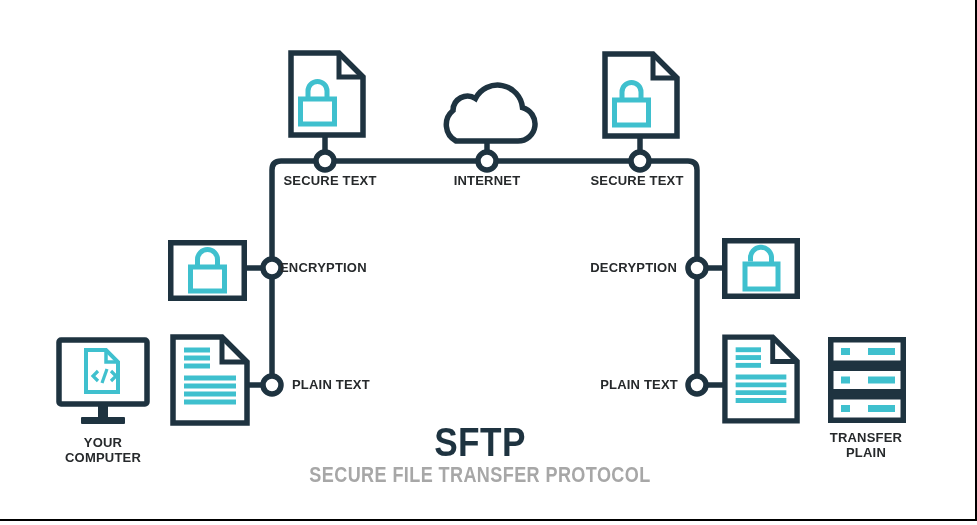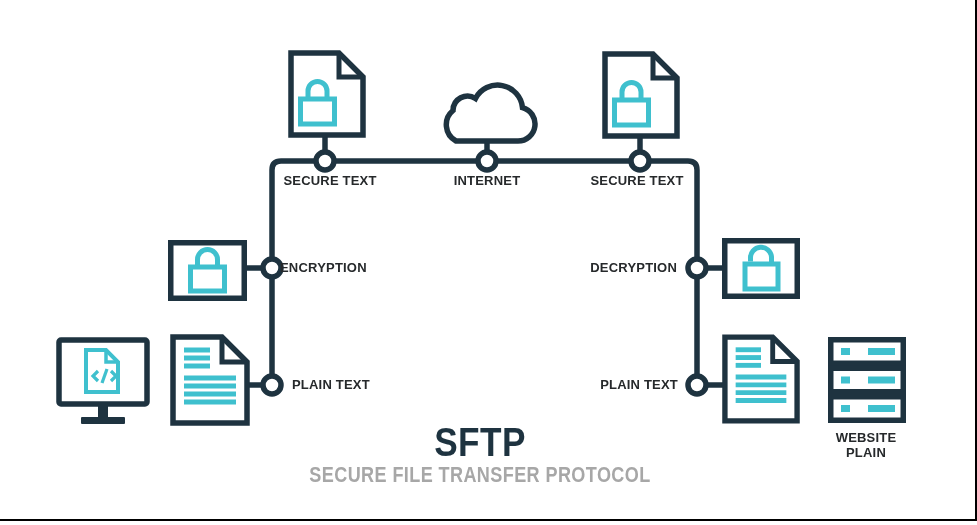--- a/index.html
+++ b/index.html
@@ -162,22 +162,26 @@
   </svg>
 
   <div class="node-label center" style="left:330px;top:174px">SECURE TEXT</div>
   <div class="node-label center" style="left:487px;top:174px">INTERNET</div>
   <div class="node-label center" style="left:637px;top:174px">SECURE TEXT</div>
   <div class="node-label" style="left:280px;top:261px">ENCRYPTION</div>
   <div class="node-label right-anchor" style="right:300px;top:261px">DECRYPTION</div>
   <div class="node-label" style="left:292px;top:378px">PLAIN TEXT</div>
   <div class="node-label right-anchor" style="right:299px;top:378px">PLAIN TEXT</div>
 
+  <div class="endpoint-label" style="left:103px;top:436px">
+    <div>YOUR</div>
+    <div>COMPUTER</div>
+  </div>
   <div class="endpoint-label" style="left:866px;top:431px">
-    <div>WEBSITE</div>
+    <div>TRANSFER</div>
     <div>PLAIN</div>
   </div>
 
   <div class="title">SFTP</div>
   <div class="subtitle">SECURE FILE TRANSFER PROTOCOL</div>
 
   <div class="edge-right"></div>
   <div class="edge-bottom"></div>
 </div>
 

